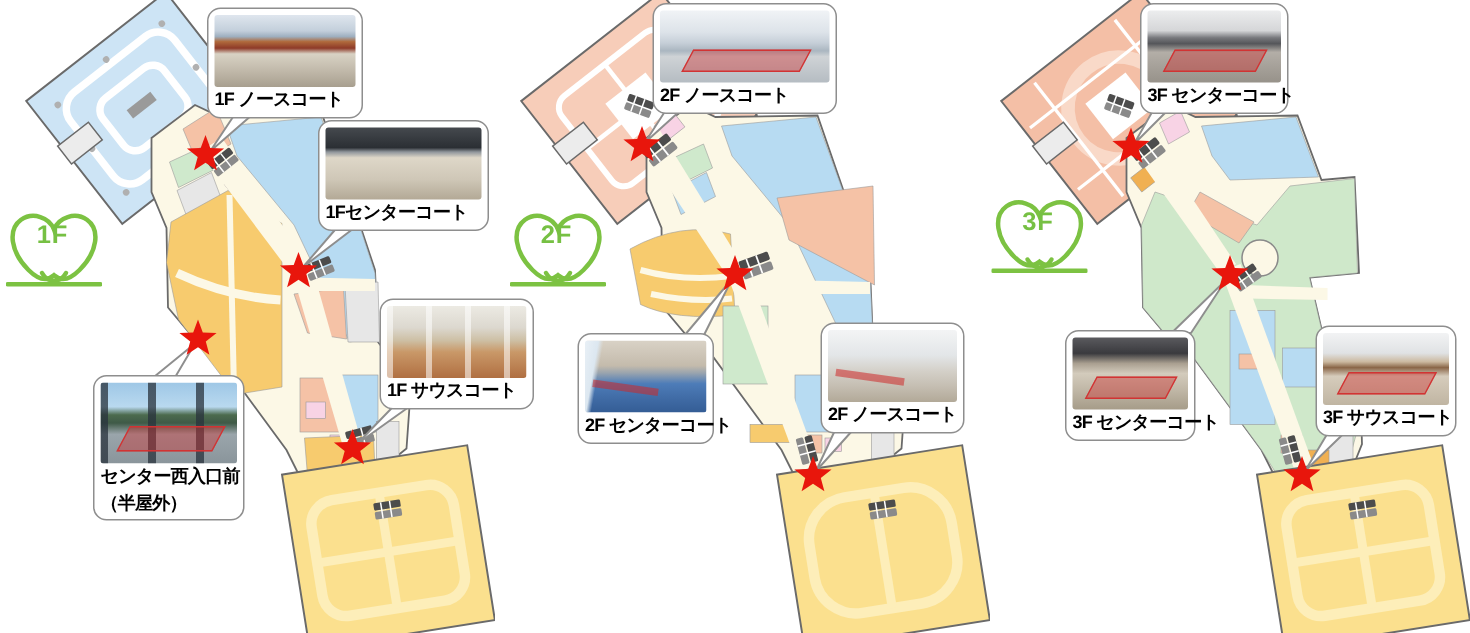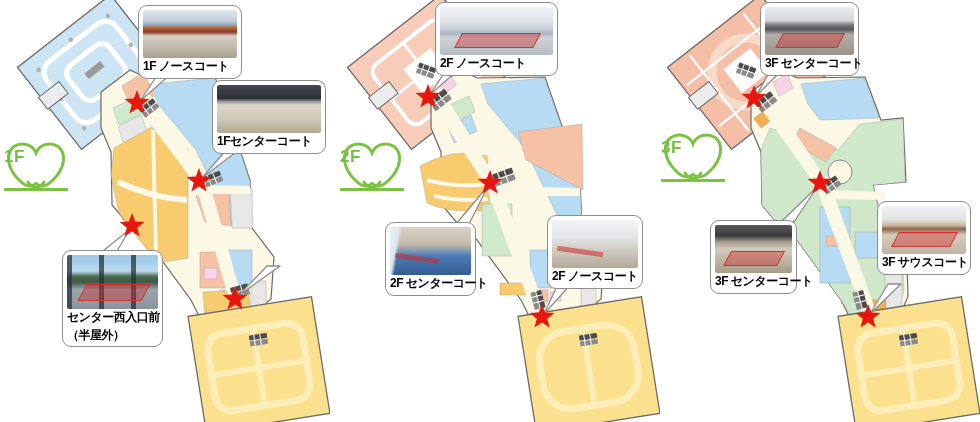--- a/index.html
+++ b/index.html
@@ -3,21 +3,21 @@
 <meta charset="utf-8">
 <style>
   html,body{margin:0;padding:0;background:#fff;}
   body{width:980px;height:422px;overflow:hidden;position:relative;
        font-family:"Liberation Sans","DejaVu Sans",sans-serif;}
   .canvas{position:absolute;left:0;top:0;width:980px;height:422px;background:#fff;}
   .floor{position:absolute;top:0;width:330px;height:422px;}
   .floor svg.map{position:absolute;left:0;top:0;z-index:1;}
   
   .logo{position:absolute;z-index:2;width:62px;height:56px;}
-  .logo .logo-label{position:absolute;left:0;top:9px;width:62px;text-align:left;
+  .logo .logo-label{position:absolute;left:0;top:9px;width:62px;text-align:center;
        color:#76c043;font-size:17px;font-weight:bold;letter-spacing:.5px;}
   
   .callout{position:absolute;z-index:5;background:#fff;border:1.6px solid #8e8e8e;
        border-radius:9px;padding:4px 4px 1px 4px;box-sizing:border-box;}
   .photo{position:relative;overflow:hidden;height:48px;border-radius:2px;background:#cfcfcf;}
   .clabel{font-size:12px;font-weight:600;color:#000;text-align:left;
        letter-spacing:-0.5px;line-height:1.3;white-space:nowrap;padding:1px 0 2px;}
   
   .p-1f-north{background:linear-gradient(180deg,#dfe6ee 0%,#c3cfdb 22%,#9eafbf 30%,#b06a3c 37%,#8e3a28 46%,#d8d2c4 54%,#c0b8a9 78%,#a89f8f 100%);}
   .p-1f-center{background:linear-gradient(180deg,#45494e 0%,#2b2f34 28%,#8f959b 34%,#ded7c8 42%,#cfc7b7 72%,#b3a996 100%);}
@@ -138,20 +138,24 @@
     </div>
 
     <div class="callout" style="left:138px;top:5px;width:104px">
       <div class="photo p-1f-north"></div>
       <div class="clabel">1F ノースコート</div>
     </div>
     <div class="callout" style="left:212px;top:80px;width:114px">
       <div class="photo p-1f-center"></div>
       <div class="clabel">1Fセンターコート</div>
     </div>
+    <div class="callout" style="left:253px;top:199px;width:103px">
+      <div class="photo p-1f-south"></div>
+      <div class="clabel">1F サウスコート</div>
+    </div>
     <div class="callout" style="left:62px;top:250px;width:101px">
       <div class="photo p-west red-area"></div>
       <div class="clabel">センター西入口前</div>
       <div class="clabel" style="padding-top:0">（半屋外）</div>
     </div>
   </section>
 
   <section class="floor" style="left:330px">
     <svg class="map" viewBox="0 0 330 422" width="330" height="422">
       <g transform="rotate(-38 96 72)">
@@ -287,19 +291,19 @@
     </div>
 
     <div class="callout" style="left:110px;top:2px;width:99px">
       <div class="photo p-3f-north red-area"></div>
       <div class="clabel">3F センターコート</div>
     </div>
     <div class="callout" style="left:60px;top:220px;width:87px">
       <div class="photo p-3f-center red-area"></div>
       <div class="clabel">3F センターコート</div>
     </div>
-    <div class="callout" style="left:227px;top:201px;width:94px">
+    <div class="callout" style="left:227px;top:217px;width:94px">
       <div class="photo p-3f-south red-area"></div>
       <div class="clabel">3F サウスコート</div>
     </div>
   </section>
 
 </div>
 
 </body></html>

